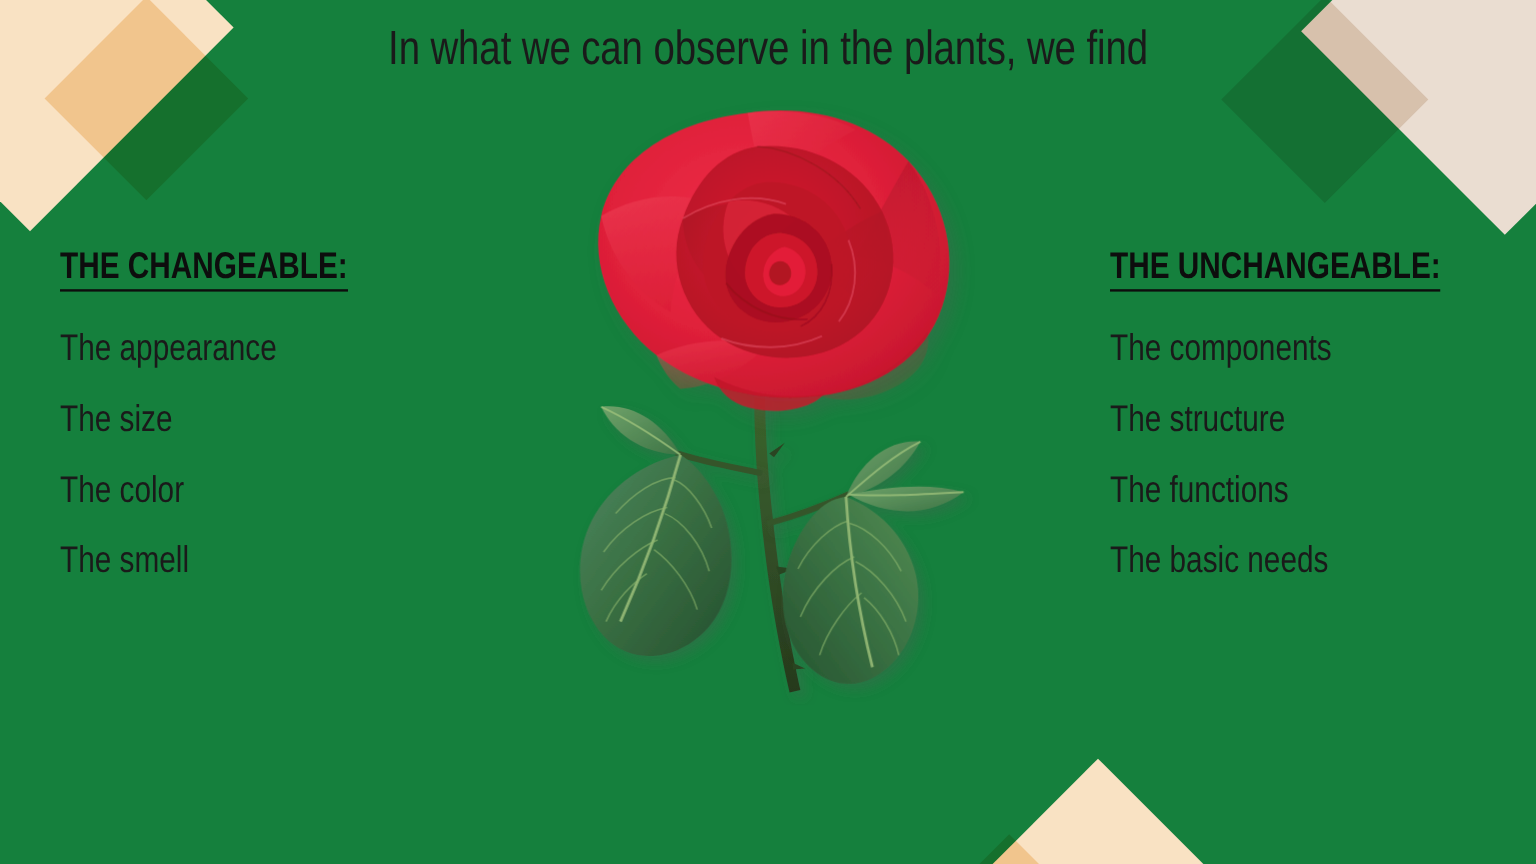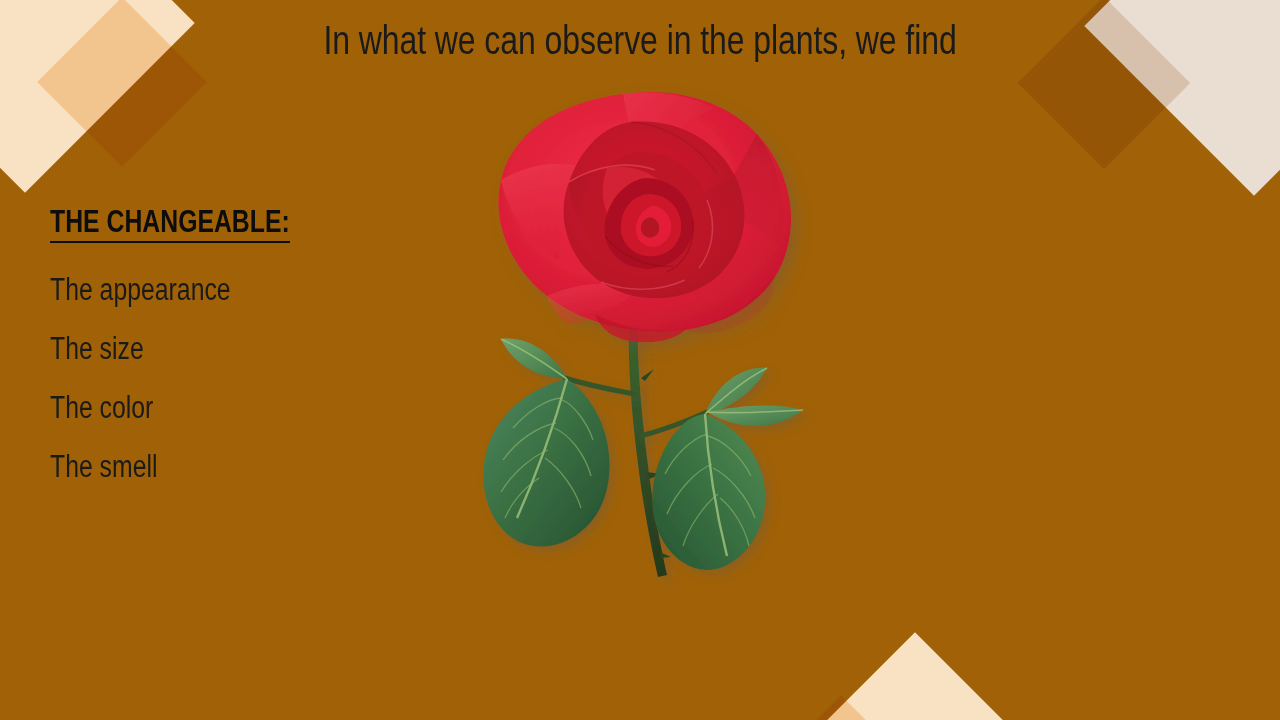--- a/index.html
+++ b/index.html
@@ -7,21 +7,21 @@
     padding: 0;
     background: #ffffff;
   }
   body {
     font-family: "Liberation Sans", sans-serif;
   }
   #slide {
     position: relative;
     width: 1280px;
     height: 720px;
-    background: #a16207;
+    background: #15803d;
     overflow: hidden;
   }
 
   
   .deco-layer {
     position: absolute;
     inset: 0;
     pointer-events: none;
   }
   .diamond {
@@ -117,20 +117,29 @@
   <div class="column left">
     <div class="col-heading">THE CHANGEABLE:</div>
     <ul class="col-list">
       <li>The appearance</li>
       <li>The size</li>
       <li>The color</li>
       <li>The smell</li>
     </ul>
   </div>
 
+  <div class="column right">
+    <div class="col-heading">THE UNCHANGEABLE:</div>
+    <ul class="col-list">
+      <li>The components</li>
+      <li>The structure</li>
+      <li>The functions</li>
+      <li>The basic needs</li>
+    </ul>
+  </div>
 
   <div id="rose-figure">
     <svg width="370" height="510" viewBox="0 0 370 510" xmlns="http://www.w3.org/2000/svg">
       <defs>
         <filter id="softshadow" x="-30%" y="-30%" width="180%" height="180%">
           <feDropShadow dx="7" dy="7" stdDeviation="7" flood-color="#5a5a5a" flood-opacity="0.30"></feDropShadow>
         </filter>
         <filter id="leafshadow" x="-40%" y="-40%" width="190%" height="190%">
           <feDropShadow dx="5" dy="5" stdDeviation="5" flood-color="#5a5a5a" flood-opacity="0.28"></feDropShadow>
         </filter>

